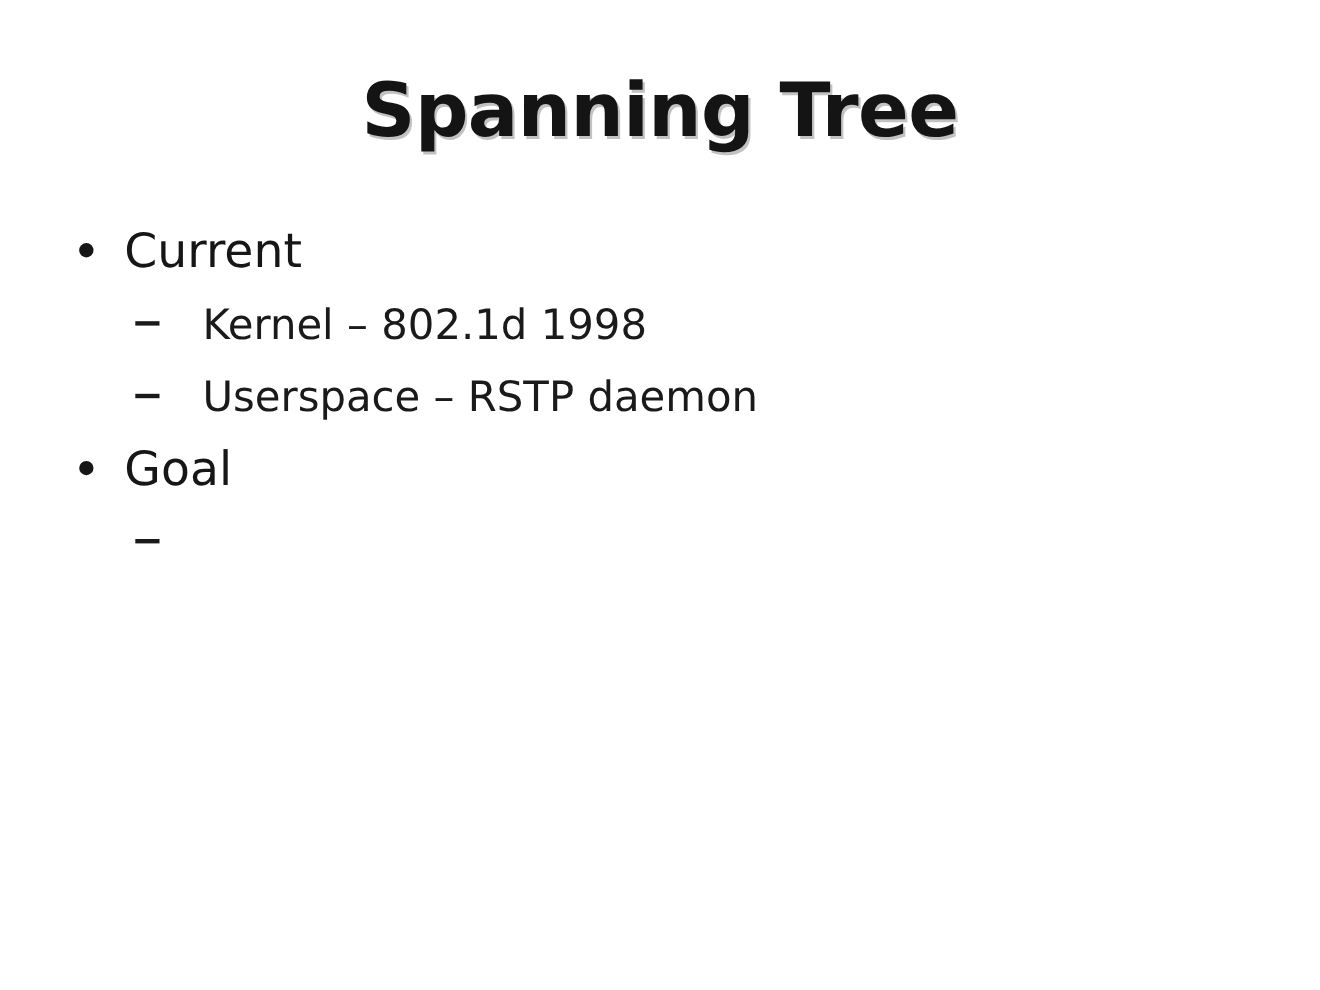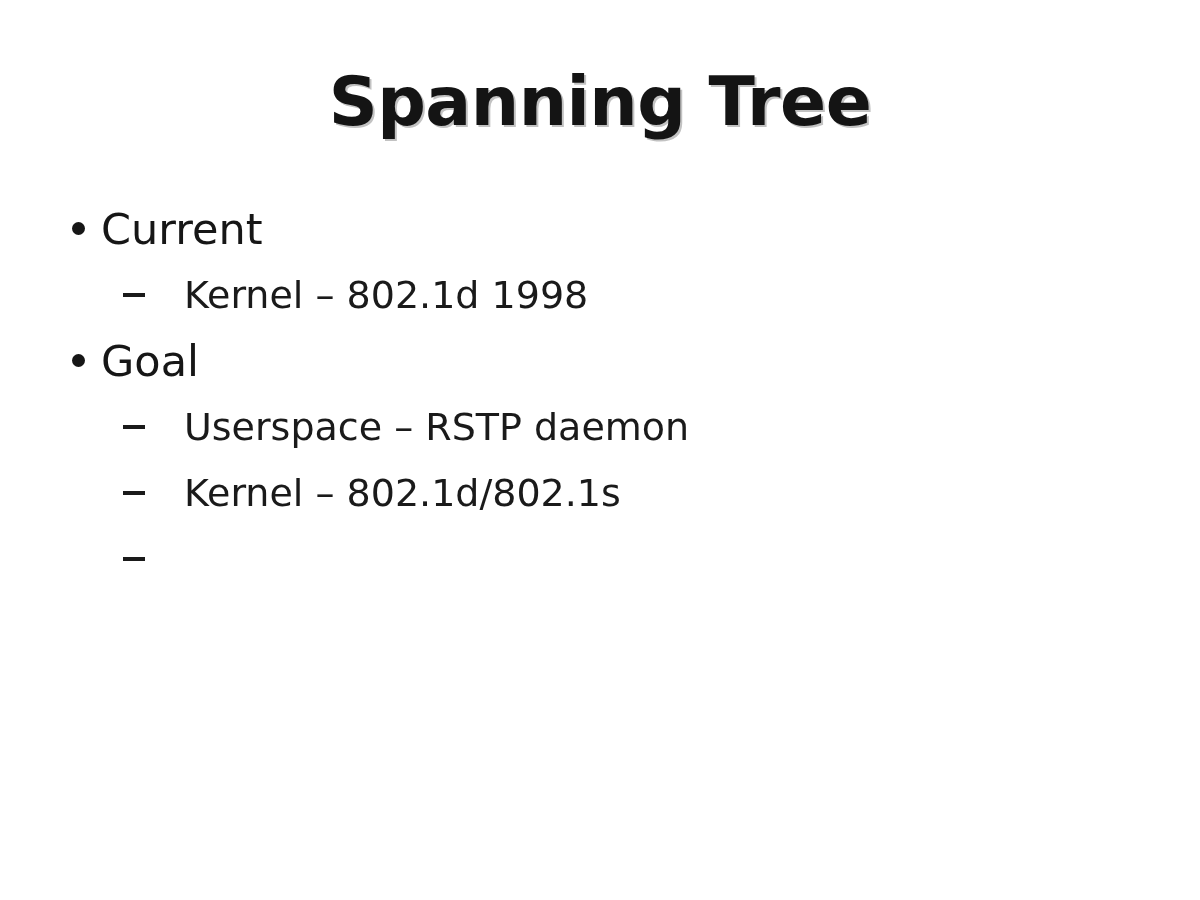--- a/index.html
+++ b/index.html
@@ -74,21 +74,21 @@
     display: inline-block;
     width: 13px;
     height: 13px;
     border-radius: 50%;
     background: #161616;
     vertical-align: middle;
     margin-bottom: 4px;
   }
   .level-1 .text {
     display: inline-block;
-    margin-left: 29px;
+    margin-left: 41px;
   }
 
   
   .level-2 {
     height: 66px;
     padding-left: 123px;
     font-size: 38px;
     line-height: 66px;
     color: #1a1a1a;
     font-weight: 400;
@@ -127,33 +127,29 @@
     <div class="bullet-row level-1">
       <span class="marker"><span class="dot"></span></span>
       <span class="text">Current</span>
     </div>
 
     <div class="bullet-row level-2">
       <span class="marker"><span class="dash"></span></span>
       <span class="text">Kernel – 802.1d 1998</span>
     </div>
 
+    <div class="bullet-row level-2">
+      <span class="marker"><span class="dash"></span></span>
+      <span class="text">Userspace – RSTP daemon</span>
+    </div>
+
     <div class="bullet-row level-1">
       <span class="marker"><span class="dot"></span></span>
       <span class="text">Goal</span>
     </div>
 
-    <div class="bullet-row level-2">
-      <span class="marker"><span class="dash"></span></span>
-      <span class="text">Userspace – RSTP daemon</span>
-    </div>
-
-    <div class="bullet-row level-2">
-      <span class="marker"><span class="dash"></span></span>
-      <span class="text">Kernel – 802.1d/802.1s</span>
-    </div>
 
     <div class="bullet-row level-2">
       <span class="marker"><span class="dash"></span></span>
     </div>
 
   </div>
 </div>
 
 </body></html>

